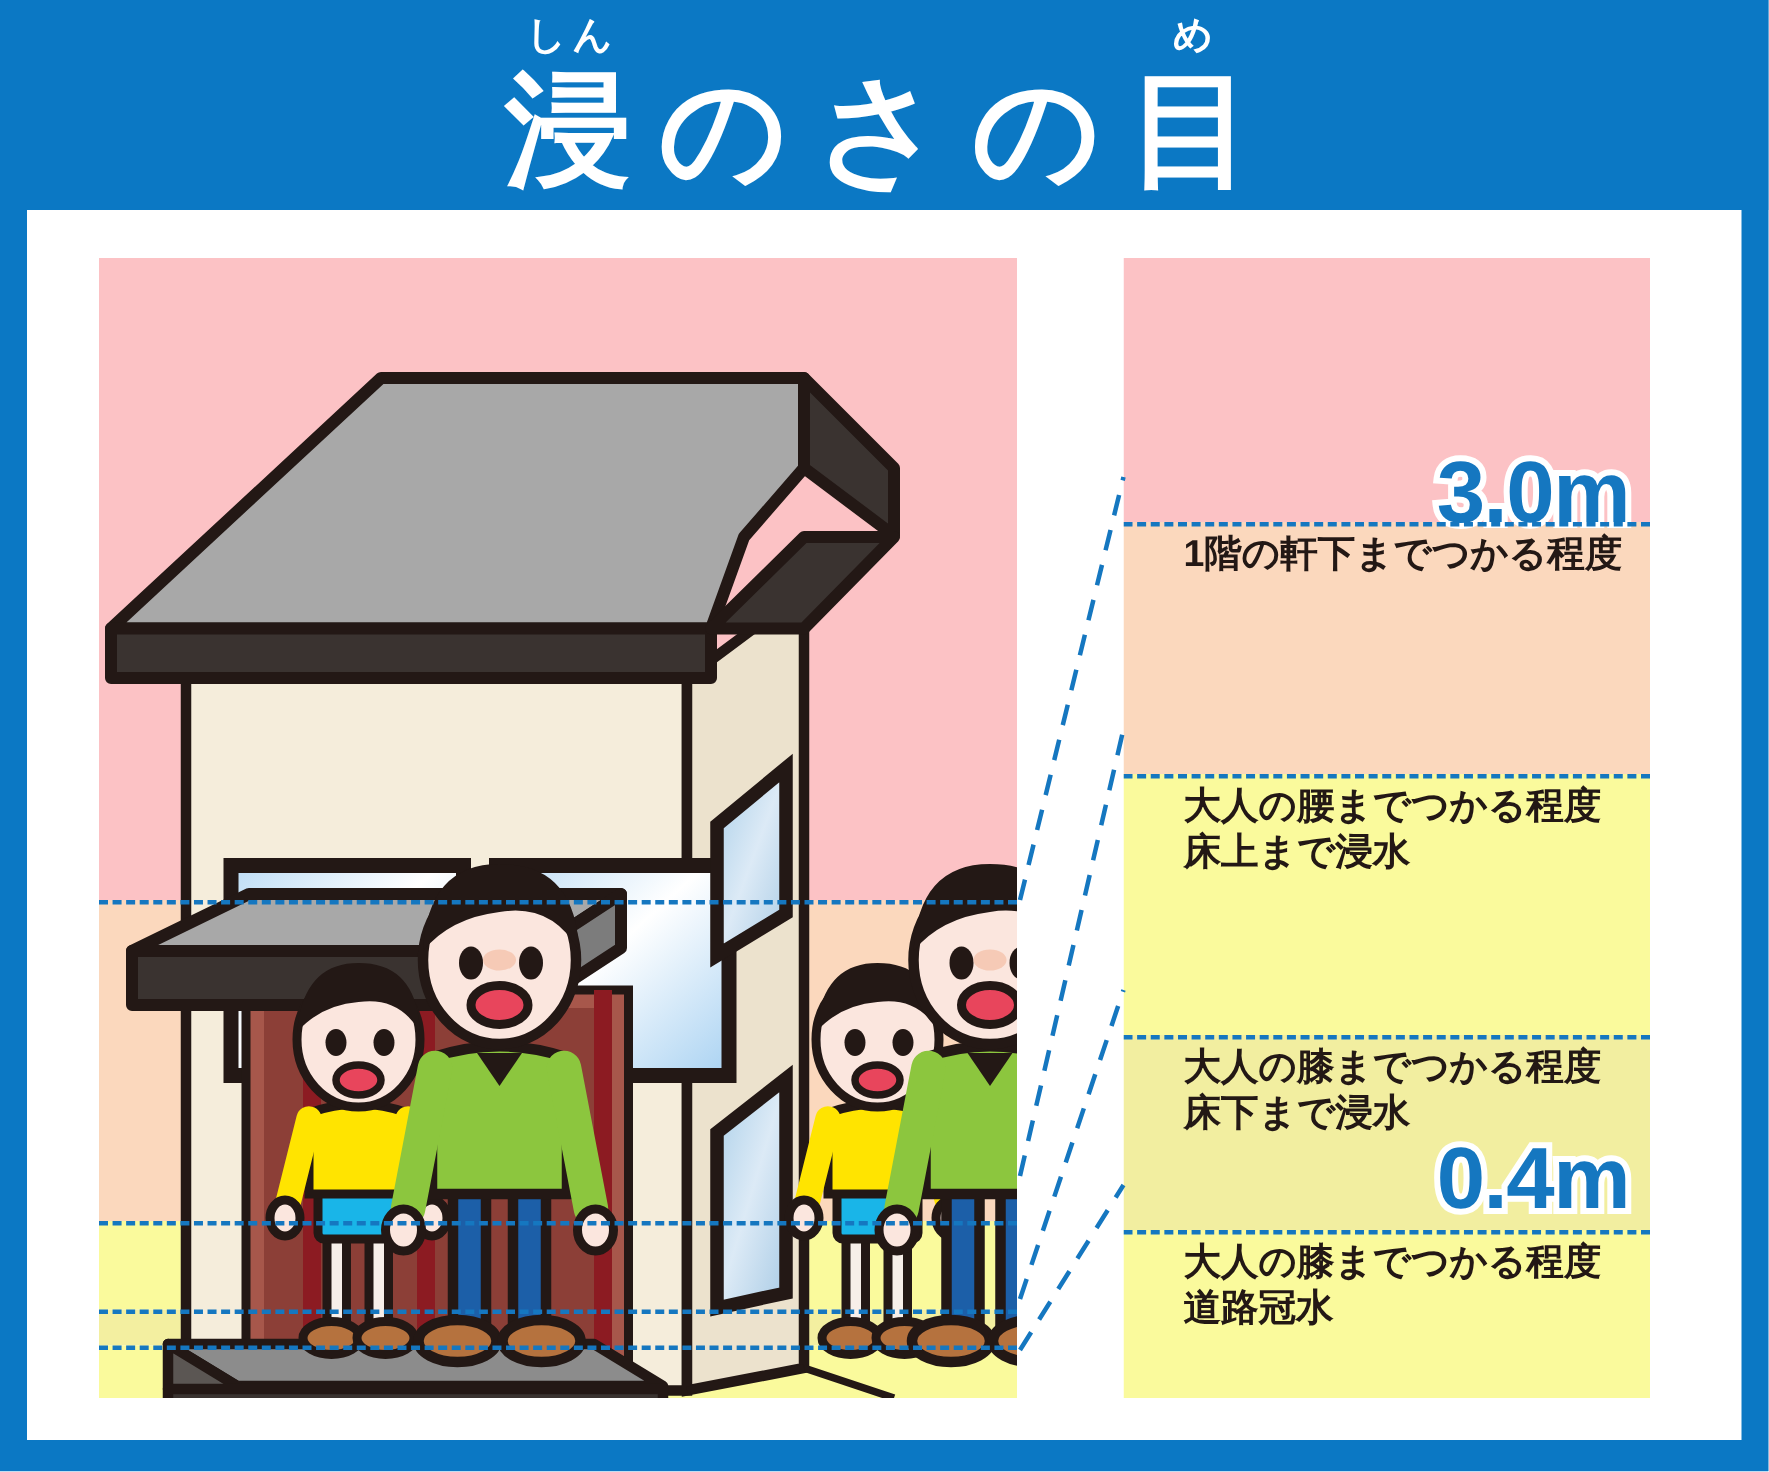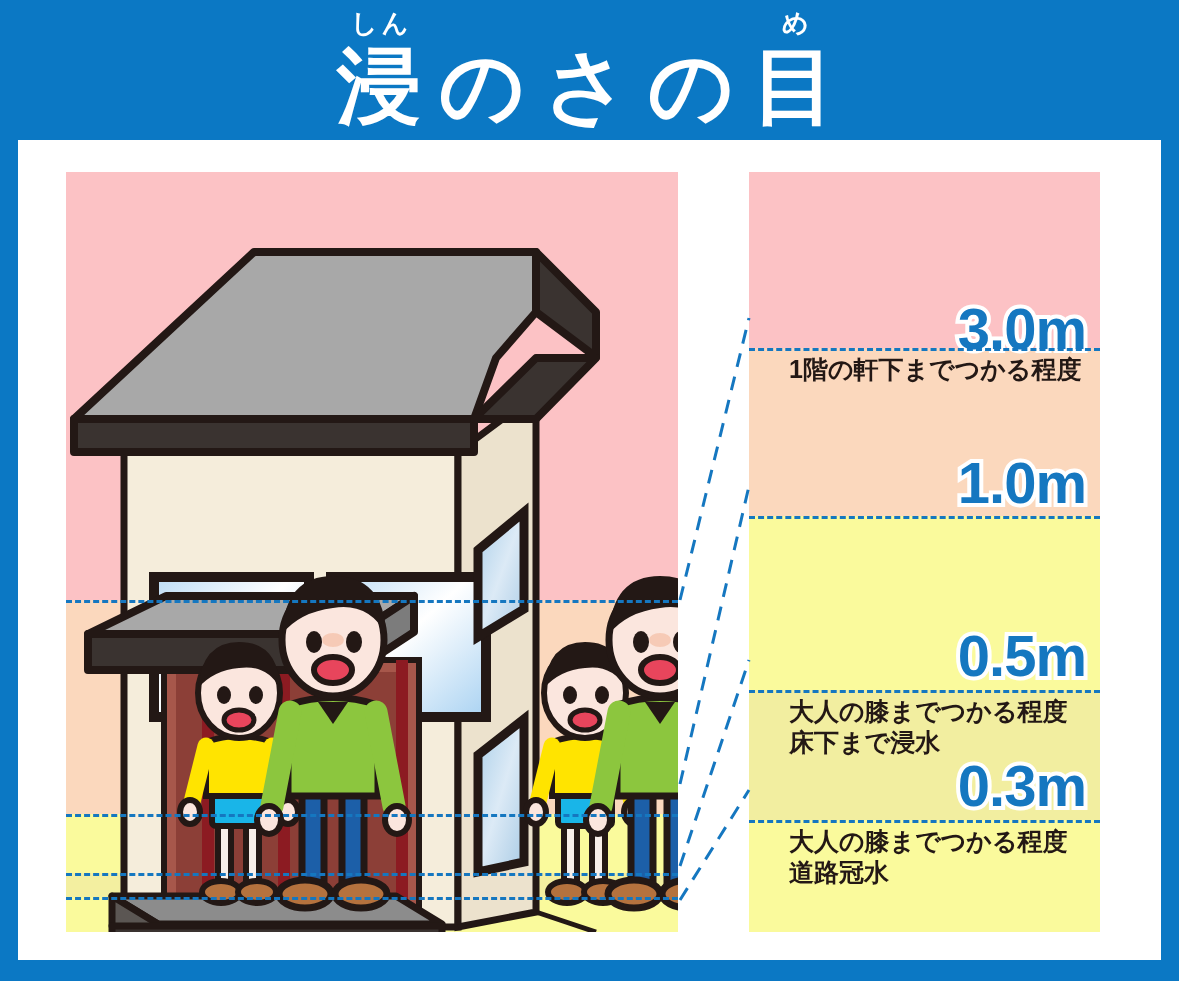--- a/index.html
+++ b/index.html
@@ -342,30 +342,30 @@
     </svg>
 
     <div id="rightpanel">
       <div class="band" id="rp-pink"></div>
       <div class="band" id="rp-peach"></div>
       <div class="band" id="rp-yel1"></div>
       <div class="band" id="rp-yel2"></div>
       <div class="band" id="rp-yel3"></div>
 
       <div class="rp-label" style="top:110px;margin-top:18px;">3.0m</div>
-      <div class="rp-label" style="top:282px;">1.0m</div>
-      <div class="rp-label" style="top:455px;">0.5m</div>
-      <div class="rp-label" style="top:585px;">0.3m</div>
+      <div class="rp-label" style="top:585px;">0.4m</div>
 
       <div class="rp-dash" style="top:176px;"></div>
       <div class="rp-dash" style="top:344px;"></div>
       <div class="rp-dash" style="top:518px;"></div>
       <div class="rp-dash" style="top:648px;"></div>
 
       <div class="rp-desc" style="top:182px;">1階の軒下までつかる程度</div>
+      <div class="rp-desc" style="top:350px;">大人の腰までつかる程度
+床上まで浸水</div>
       <div class="rp-desc" style="top:524px;">大人の膝までつかる程度
 床下まで浸水</div>
       <div class="rp-desc" style="top:654px;">大人の膝までつかる程度
 道路冠水</div>
     </div>
 
   </div>
 </div>
 
 </body></html>

